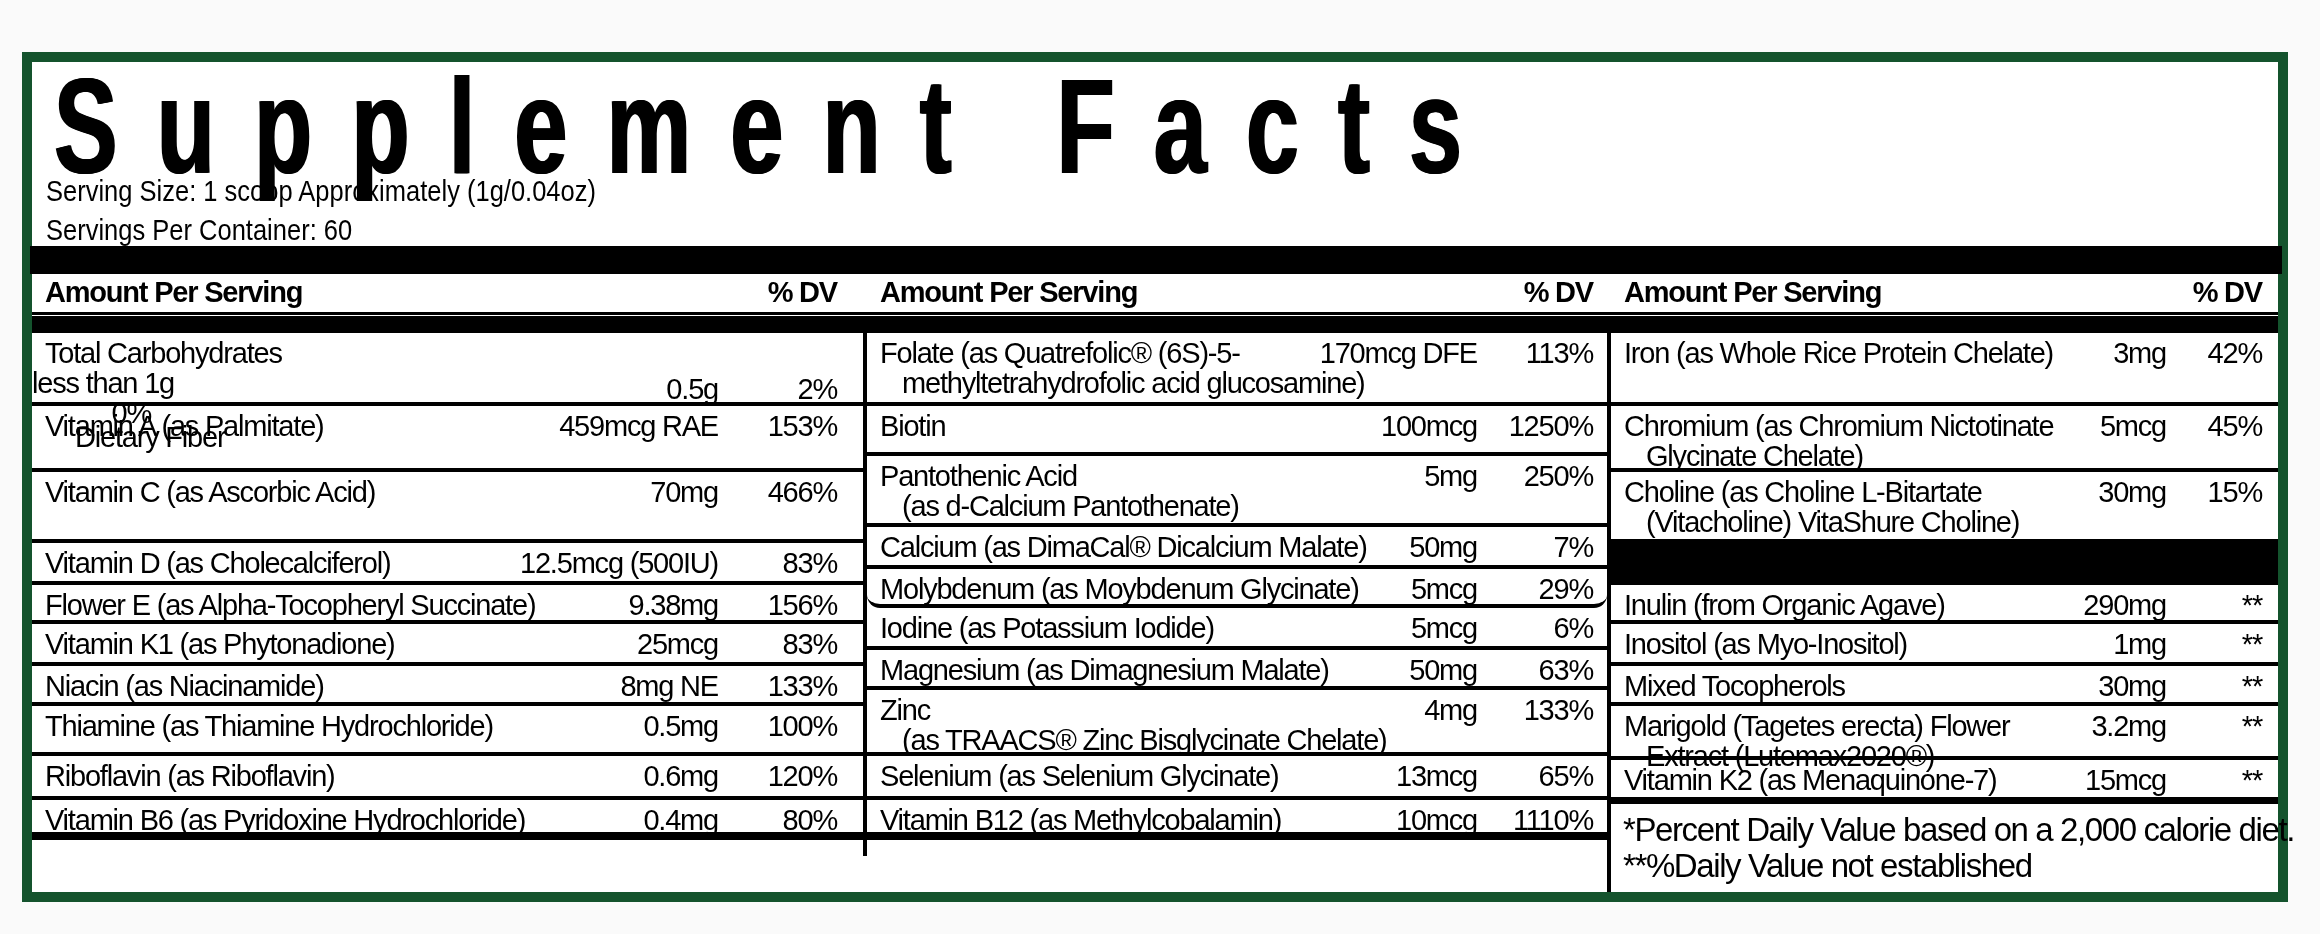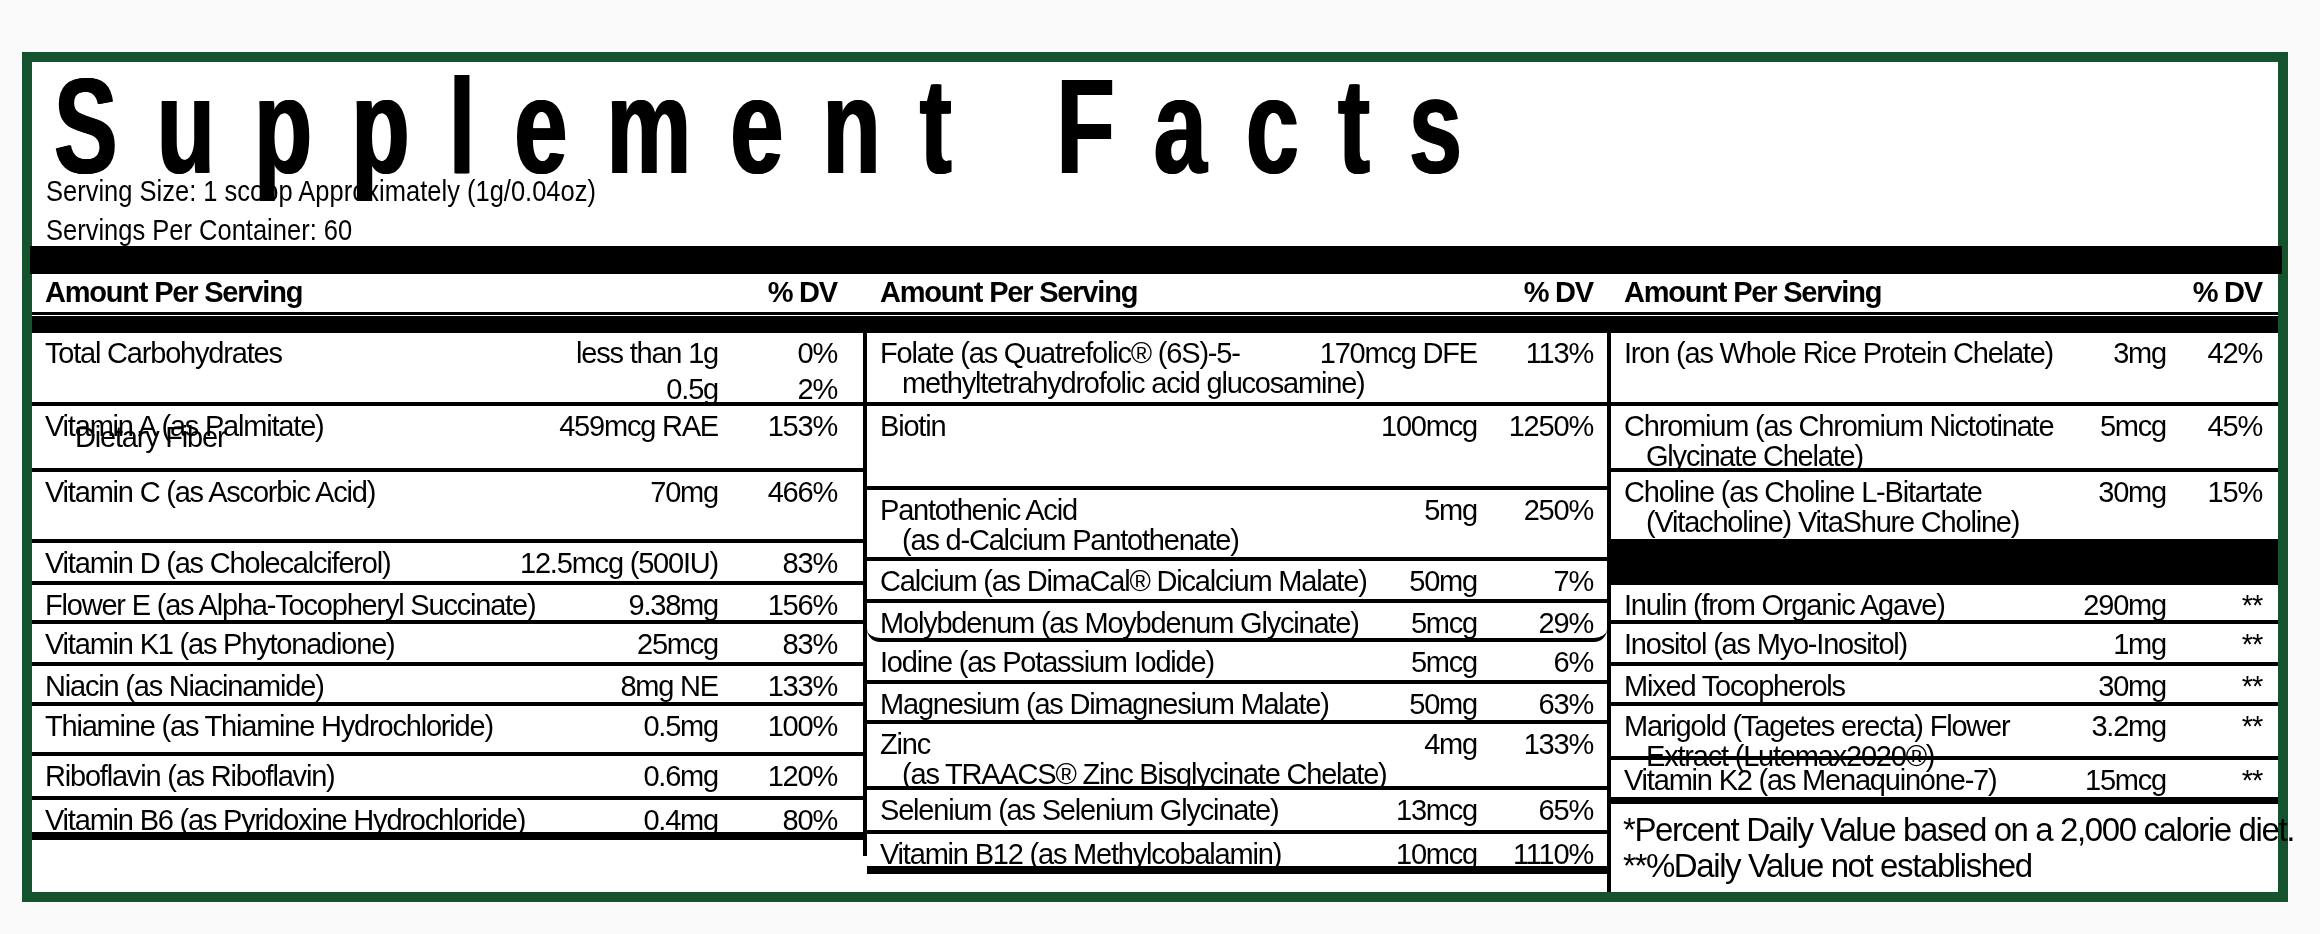--- a/index.html
+++ b/index.html
@@ -55,21 +55,21 @@
     font-size:29px;letter-spacing:-1.2px;line-height:30px;padding-top:5px;
   }
   .row .name{flex:1 1 auto;min-width:0;padding-left:13px;white-space:nowrap;}
   .row .name.ind{padding-left:43px;margin-top:48px;}
   .row .name .l2{padding-left:22px;}
   .row .amt{white-space:nowrap;text-align:right;flex:0 0 auto;}
   .dvcell{white-space:nowrap;text-align:right;flex:0 0 auto;}
   .c1 .dvcell{width:145px;padding-right:26px;box-sizing:border-box;}
   .c2 .dvcell{width:130px;padding-right:14px;box-sizing:border-box;}
   .c3 .dvcell{width:112px;padding-right:16px;box-sizing:border-box;}
-  .row.noline{border-bottom:none;}
+  .row.noline{border-bottom:none;flex-direction:column;}
   .row.bar-row{background:#000;border-bottom:none;}
 
   .footnote{
     padding:8px 0 0 12px;font-size:33px;letter-spacing:-1.4px;line-height:36px;
   }
   .footnote div{white-space:nowrap;}
 </style>
 </head>
 <body>
 
@@ -183,21 +183,21 @@
     <div class="col c2" id="col2">
       <div class="rows">
           <div class="row c2" style="height: 73px;">
             <div class="name">
               <div>Folate (as Quatrefolic® (6S)-5-</div>
               <div class="l2">methyltetrahydrofolic acid glucosamine)</div>
             </div>
             <span class="amt">170mcg DFE</span>
             <span class="dvcell">113%</span>
           </div>
-          <div class="row c2" style="height: 84px;">
+          <div class="row c2" style="height: 50px;">
             <div class="name">
               <div>Biotin</div>
             </div>
             <span class="amt">100mcg</span>
             <span class="dvcell">1250%</span>
           </div>
           <div class="row c2" style="height: 71px;">
             <div class="name">
               <div>Pantothenic Acid</div>
               <div class="l2">(as d-Calcium Pantothenate)</div>

